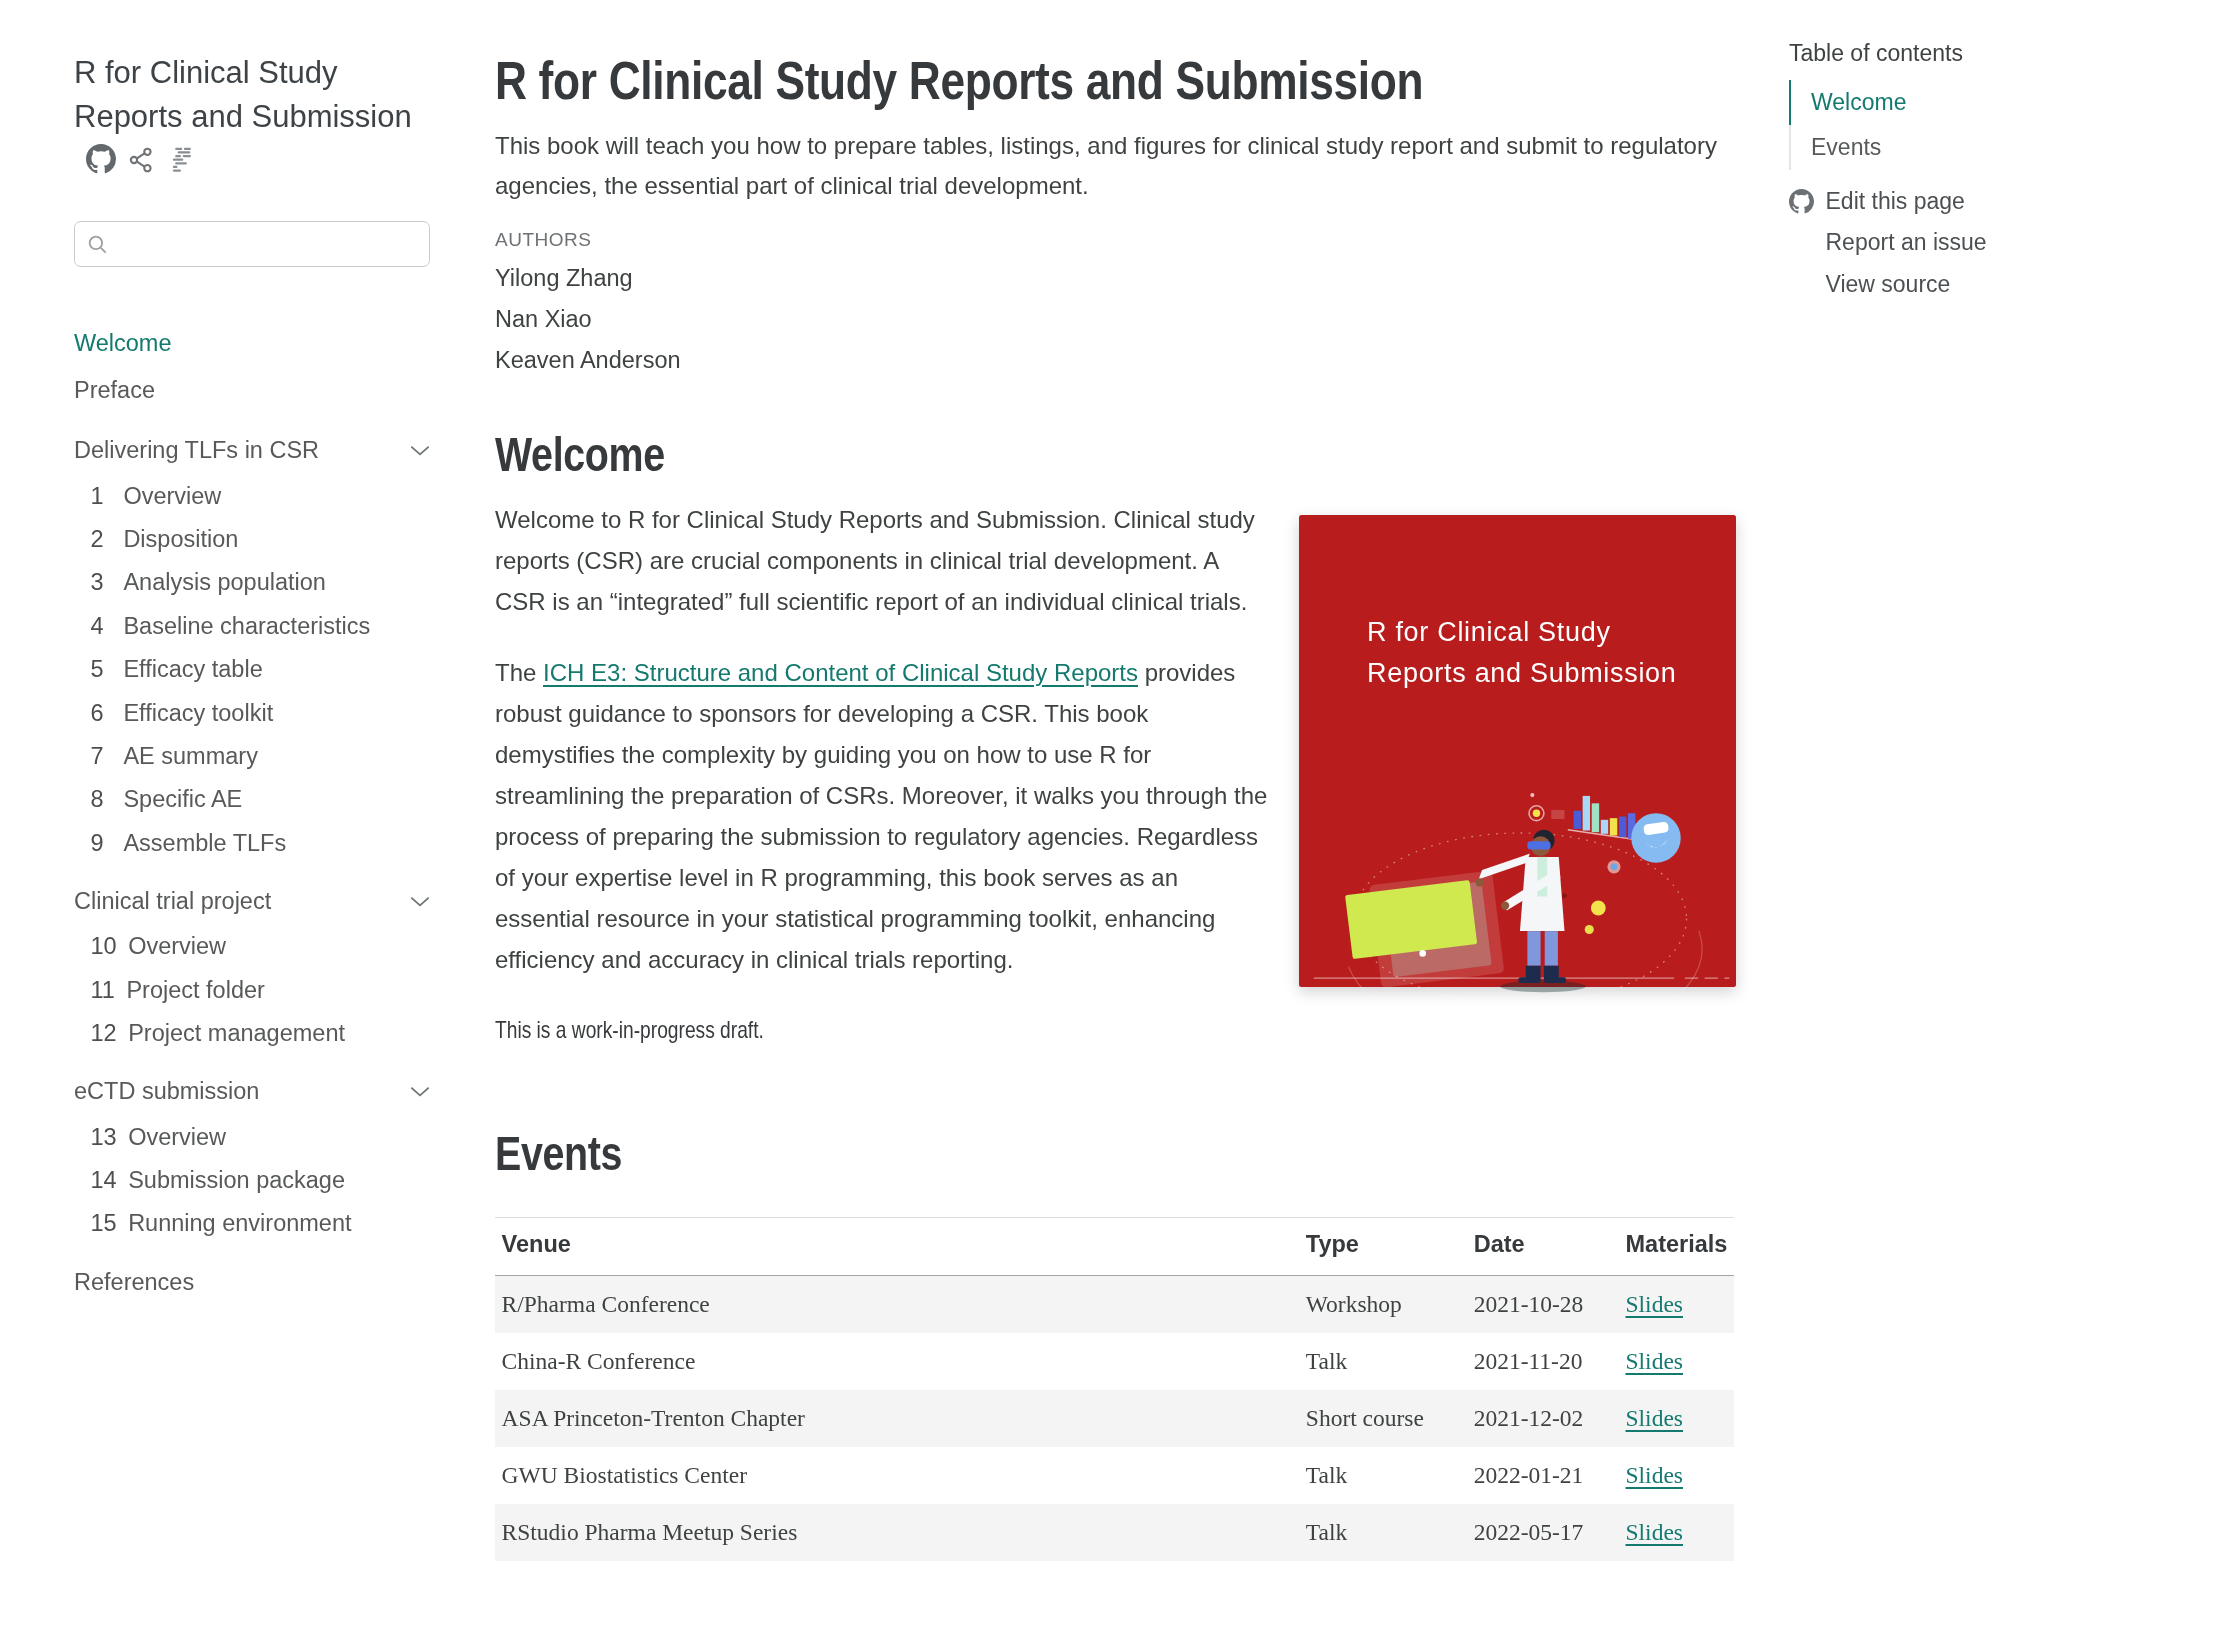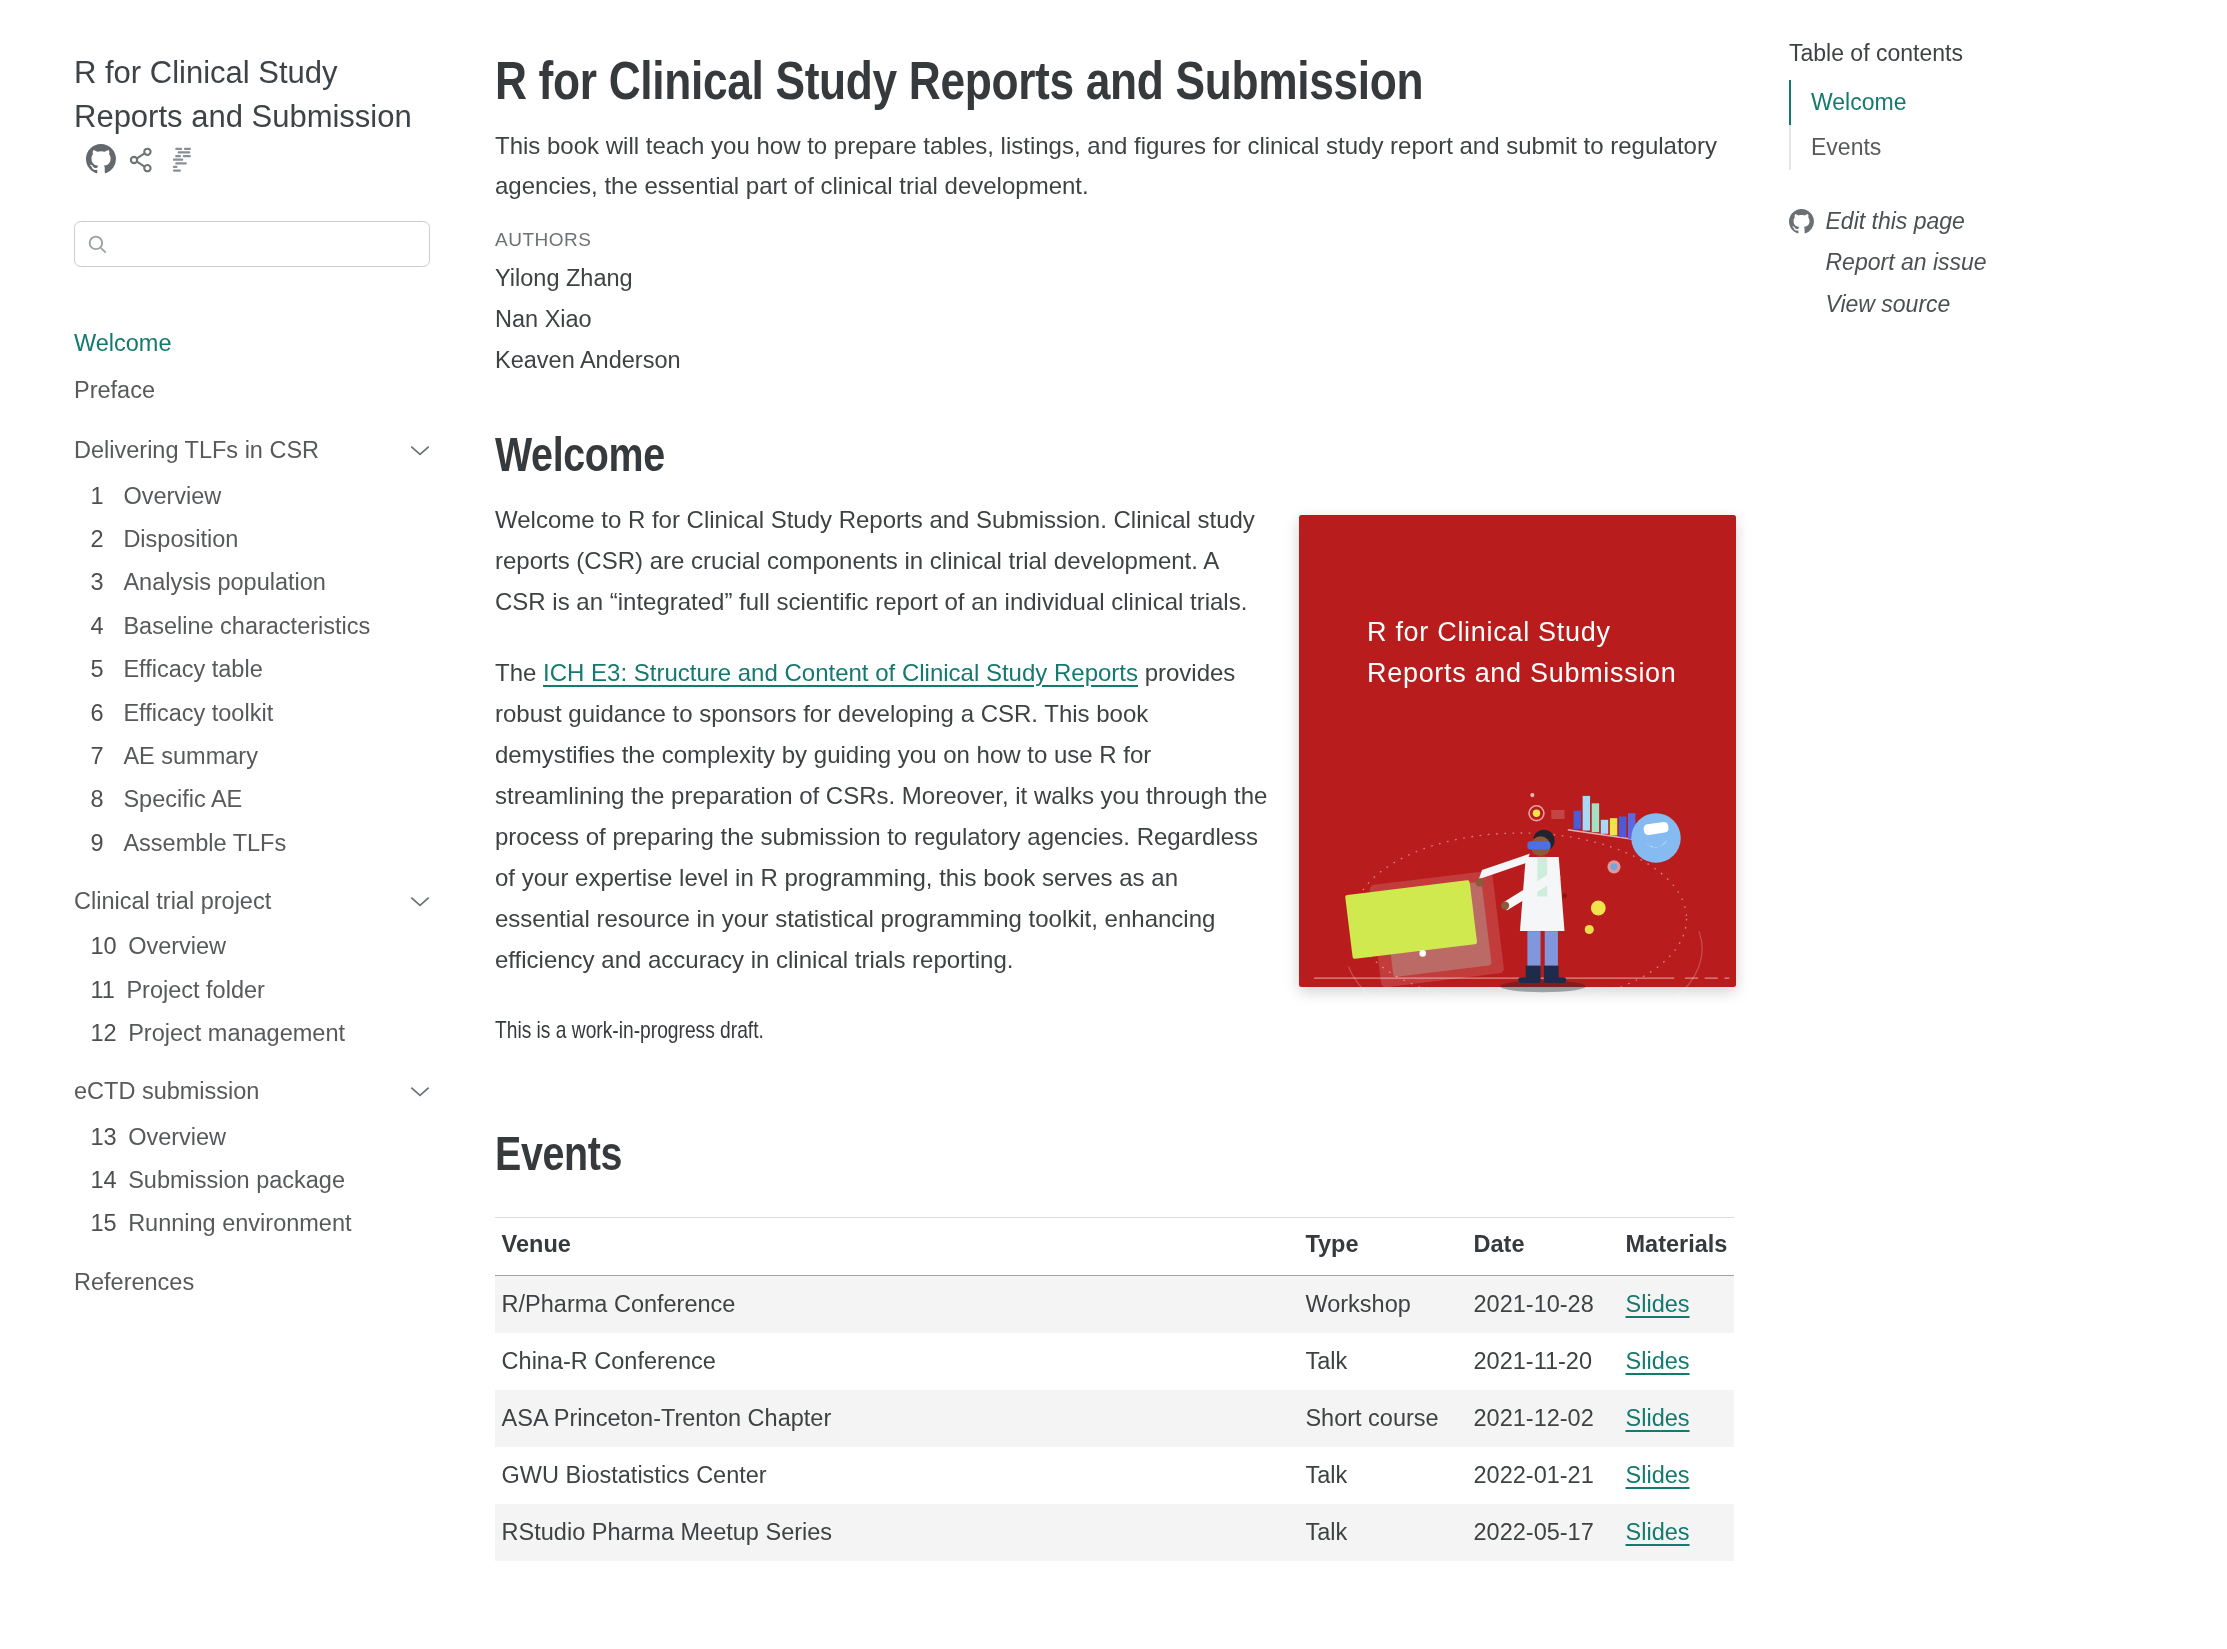--- a/index.html
+++ b/index.html
@@ -43,32 +43,32 @@
   
   .cover{position:absolute;left:804px;top:466px;width:437px;height:472px;background:#b91c1c;
          border-radius:2.5px;box-shadow:0 5px 15px rgba(0,0,0,.18);}
   .cover-title{position:absolute;left:68px;top:97px;color:#ffffff;font-size:27px;line-height:41px;letter-spacing:0.7px;font-weight:400;}
   .cover-art{position:absolute;left:0;top:247px;}
 
   
   table.events{margin-top:36px;width:1239px;border-collapse:collapse;font-size:23.5px;color:#3f4243;}
   table.events th{text-align:left;font-weight:700;color:#373a3c;padding:13.2px 6.6px 16.5px;
                   border-top:0.8px solid #dddddd;border-bottom:1.6px solid #a3a3a3;}
-  table.events td{padding:15px 6.6px;}
+  table.events td{padding:15px 6.6px;font-family:Liberation Serif, serif;}
   table.events tbody tr:nth-child(odd){background:#f4f4f4;}
   th.col-venue{width:818px;} th.col-type{width:157px;} th.col-date{width:142px;}
   a.slides{color:#14796e;text-decoration:underline;text-underline-offset:4.1px;}
 
   
   #toc{position:absolute;left:1789px;top:40px;width:388px;font-size:23px;color:#3f4243;}
   .toc-list{list-style:none;margin:13.2px 0 0;padding:0;}
   .toc-item{border-left:2.5px solid #e3e6e8;padding:9px 0 9px 20px;color:#57595a;}
   .toc-item.active{border-left-color:#14796e;}
   .toc-item.active a{color:#14796e;}
-  .toc-links{margin-top:30px;font-style:italic;}
+  .toc-links{margin-top:10px;}
   .toc-link{display:flex;align-items:center;padding:7.4px 0;color:#4c5052;}
   .toc-link .ic{width:25px;height:25px;margin-right:11.5px;flex:0 0 25px;}
 </style>
 </head>
 <body>
 
 <div id="sidebar">
   <div class="sb-title">
     <a>R for Clinical Study Reports and Submission</a><span class="sb-icons"><a class="icon-btn"><svg width="30" height="30" viewBox="0 0 16 16">
             <path fill="#63686d" d="M8 0C3.58 0 0 3.58 0 8c0 3.54 2.29 6.53 5.47 7.59.4.07.55-.17.55-.38 0-.19-.01-.82-.01-1.49-2.01.37-2.53-.49-2.69-.94-.09-.23-.48-.94-.82-1.13-.28-.15-.68-.52-.01-.53.63-.01 1.08.58 1.23.82.72 1.21 1.87.87 2.33.66.07-.52.28-.87.51-1.07-1.78-.2-3.64-.89-3.64-3.95 0-.87.31-1.59.82-2.15-.08-.2-.36-1.02.08-2.12 0 0 .67-.21 2.2.82.64-.18 1.32-.27 2-.27s1.36.09 2 .27c1.53-1.04 2.2-.82 2.2-.82.44 1.1.16 1.92.08 2.12.51.56.82 1.27.82 2.15 0 3.07-1.87 3.75-3.65 3.95.29.25.54.73.54 1.48 0 1.07-.01 1.93-.01 2.2 0 .21.15.46.55.38A8.01 8.01 0 0 0 16 8c0-4.42-3.58-8-8-8z"></path>

